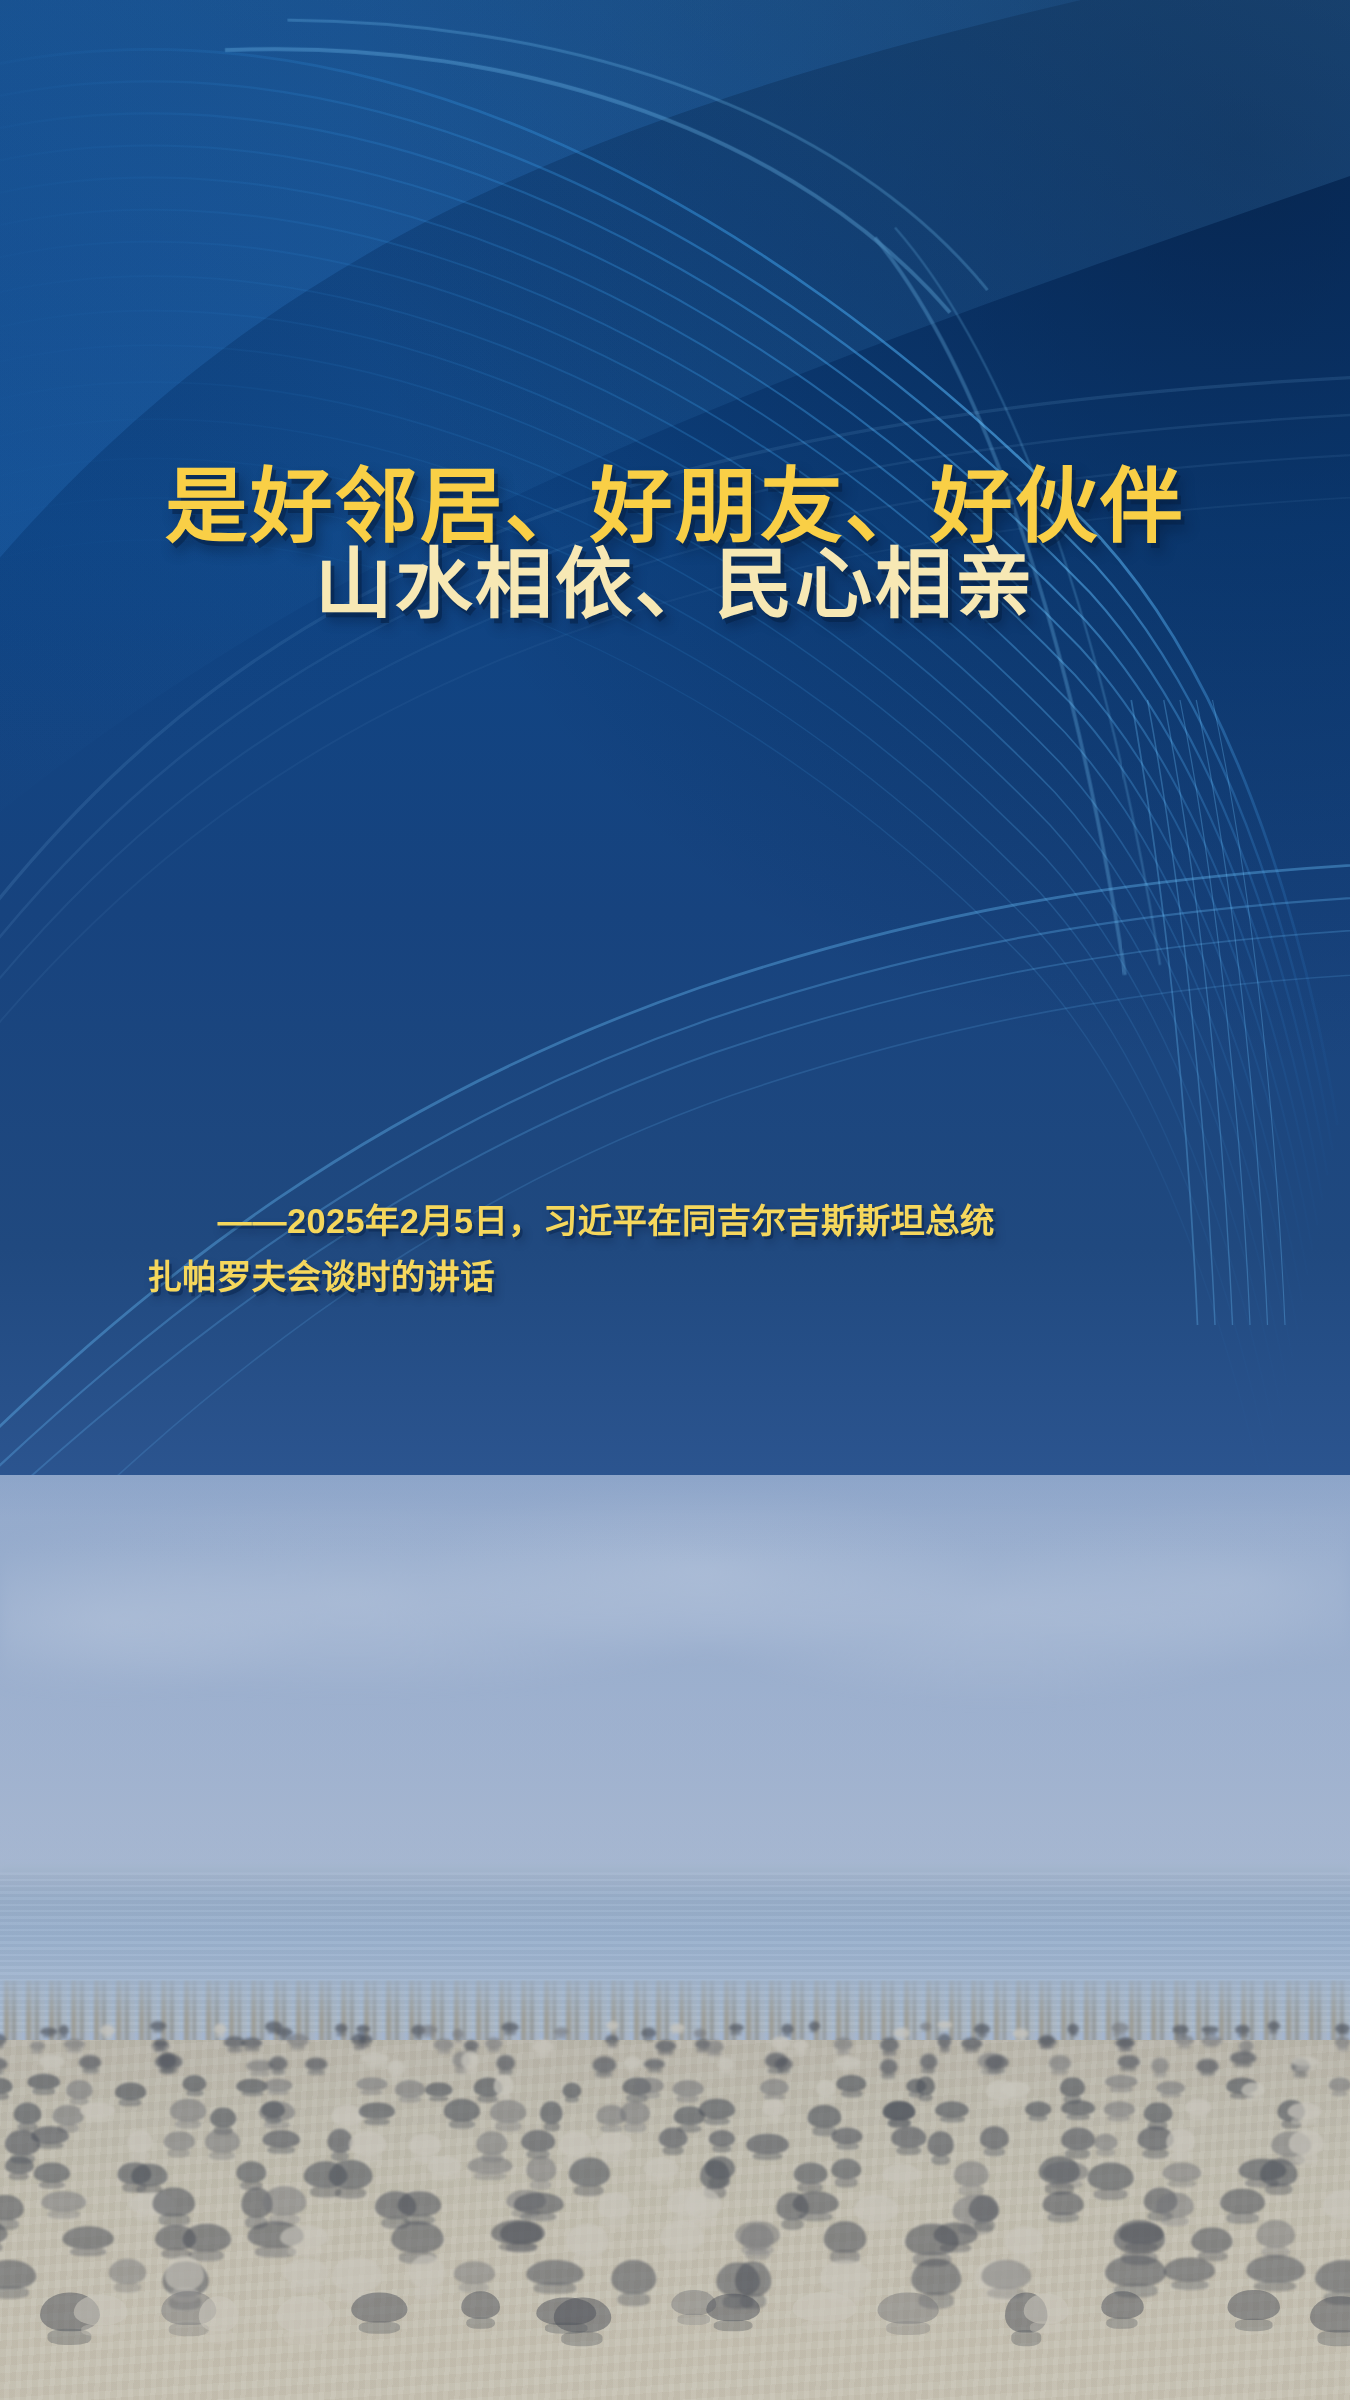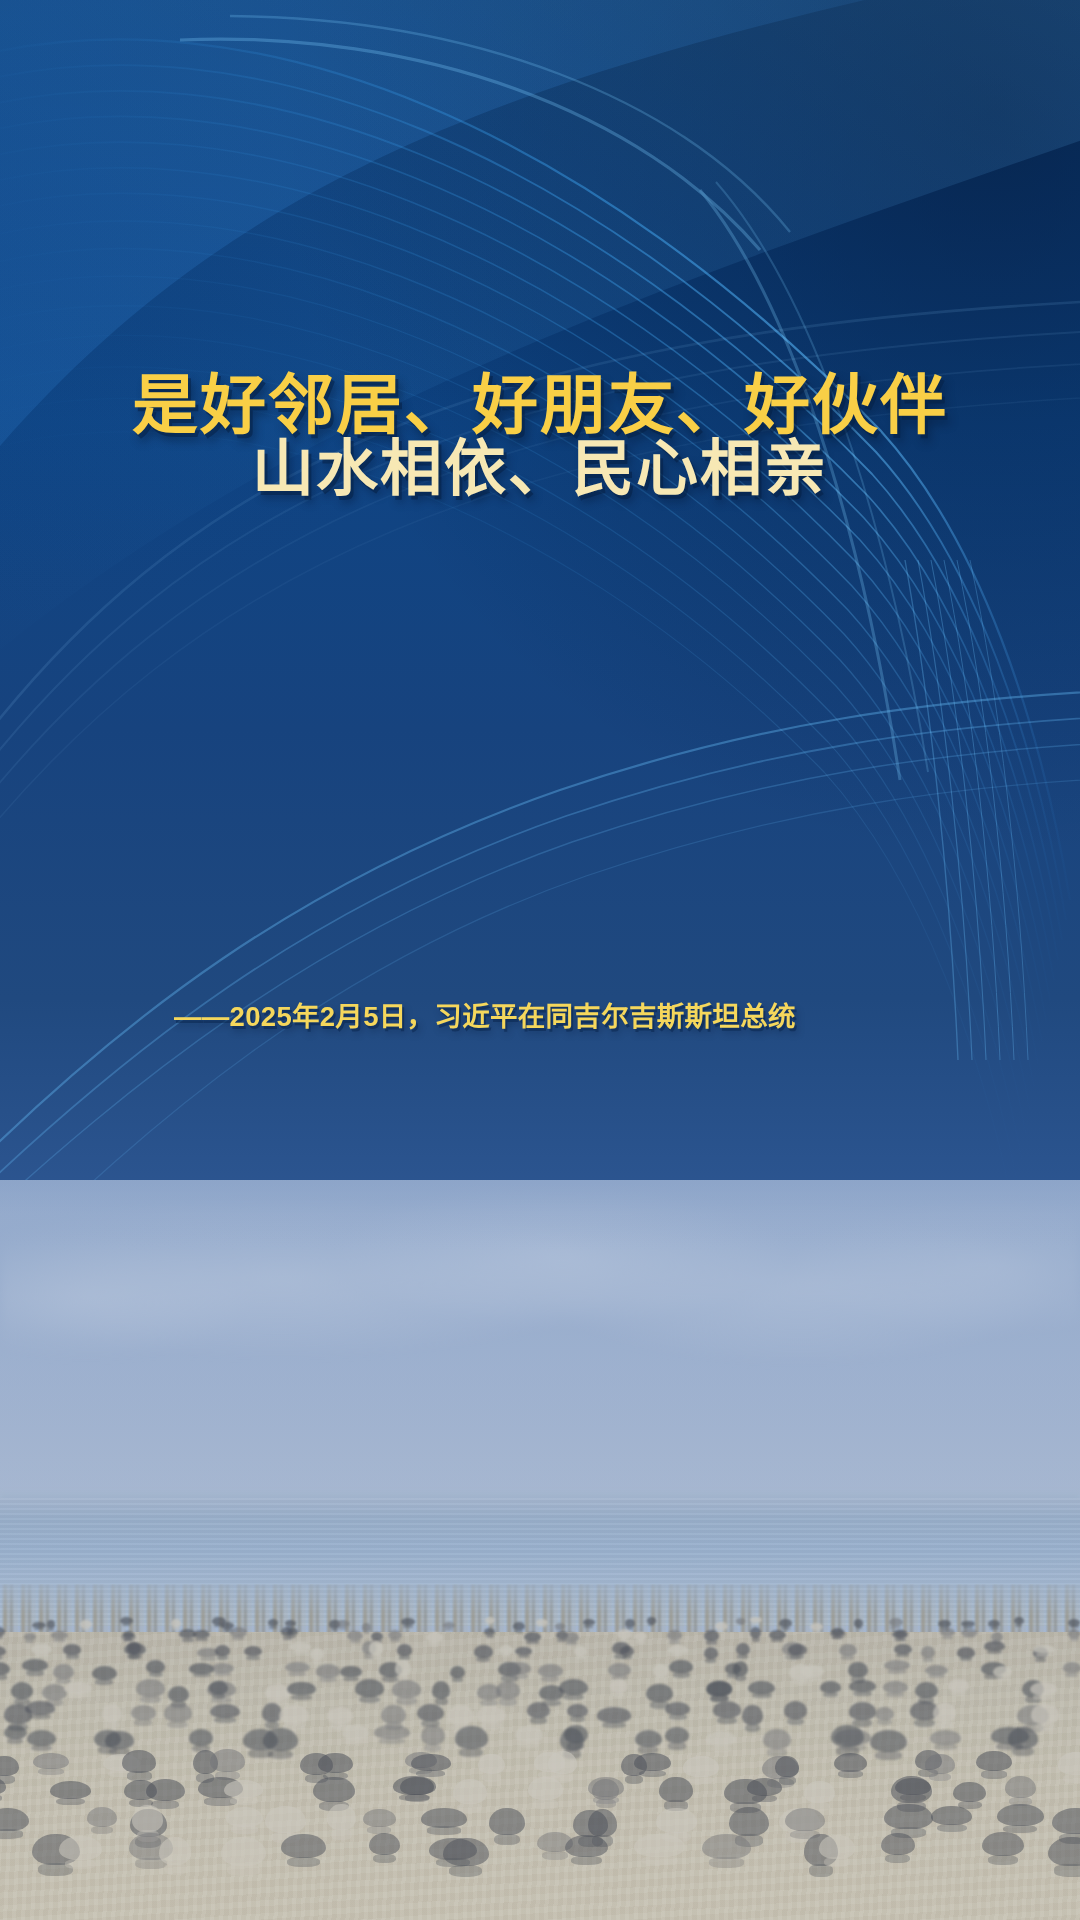--- a/index.html
+++ b/index.html
@@ -181,21 +181,21 @@
     width:700px;
     top:955px;
     color:#f5d75c;
     font-size:27.5px;
     font-weight:bold;
     line-height:1.62;
     letter-spacing:.3px;
     text-shadow:2px 3px 0 rgba(8,36,76,.5), 3px 5px 7px rgba(4,22,52,.35);
   }
   .attr-line{display:block; white-space:nowrap;}
-  .attr-line-1{ text-indent:56px;margin-top:40px; }
+  .attr-line-1{ text-indent:56px; }
 </style>
 </head>
 <body>
 
 <div class="poster">
 
   <div class="bg-base"></div>
   <div class="bg-vignette"></div>
 
   <svg class="bg-ribbons" viewBox="0 0 1080 1200" preserveAspectRatio="none" aria-hidden="true">
@@ -578,16 +578,17 @@
 
   <div class="content">
 
     <div class="headline">
       <span class="hl-line hl-3">是好邻居、好朋友、好伙伴</span>
       <span class="hl-line hl-2">山水相依、民心相亲</span>
     </div>
 
     <div class="attribution">
       <span class="attr-line attr-line-1">——2025年2月5日，习近平在同吉尔吉斯斯坦总统</span>
+      <span class="attr-line attr-line-2">扎帕罗夫会谈时的讲话</span>
     </div>
 
   </div>
 </div>
 
 </body></html>

